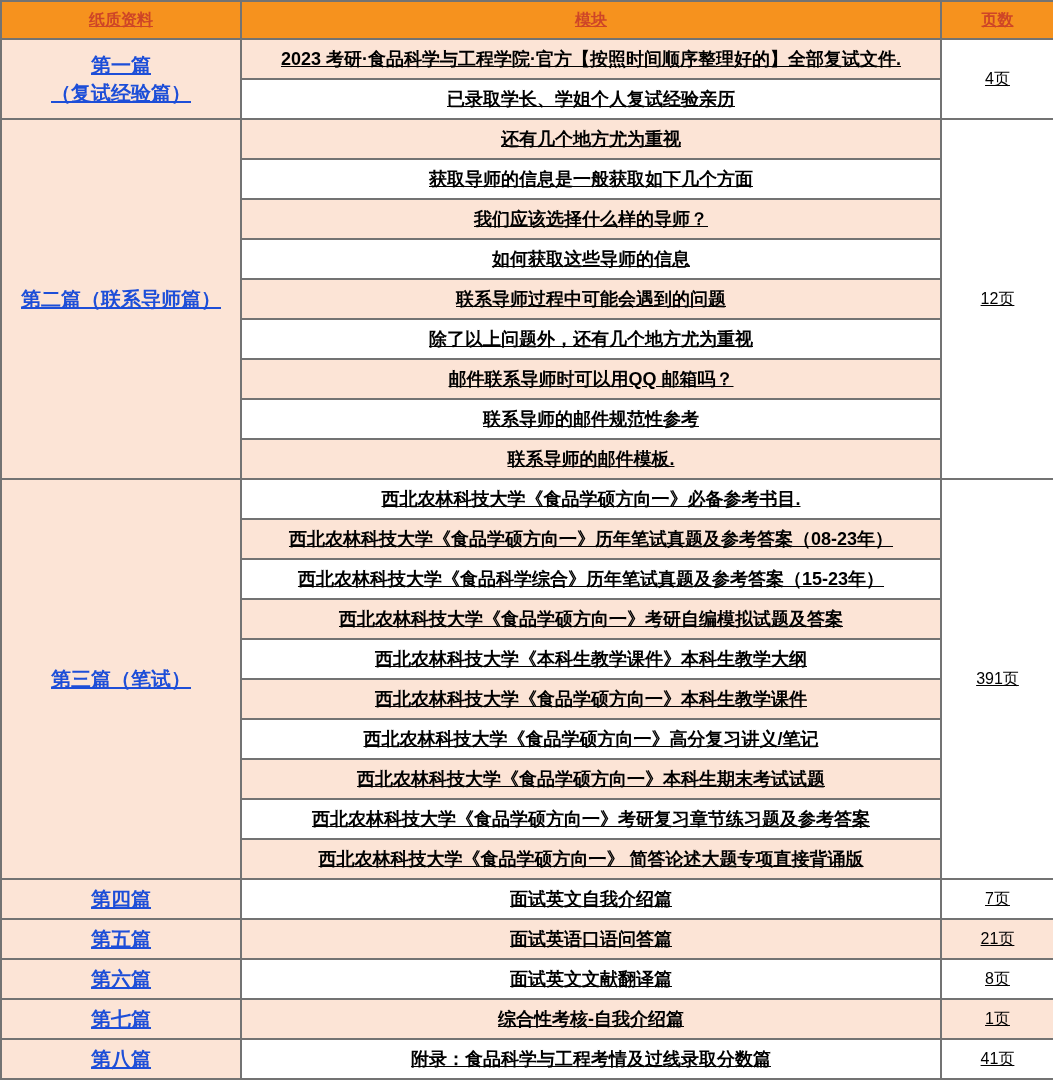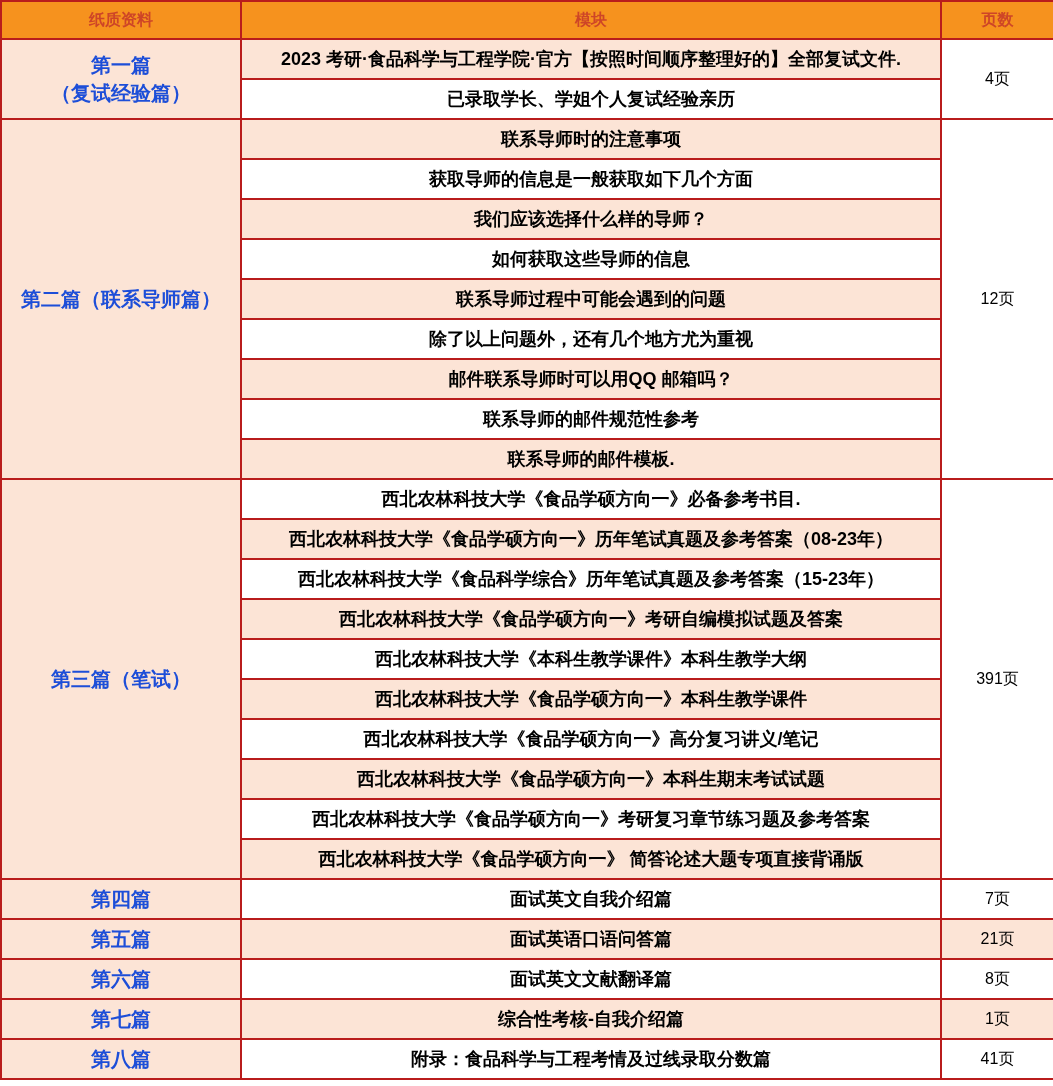--- a/index.html
+++ b/index.html
@@ -9,21 +9,21 @@
     background:#ffffff;
     font-family:"Liberation Sans","DejaVu Sans",sans-serif;
     position:relative;
     overflow:hidden;
   }
   table {
     border-collapse:collapse;
     width:1053px;
     table-layout:fixed;
   }
-  th, td { border:2px solid #b91c1c; overflow:hidden; }
+  th, td { border:2px solid #737373; overflow:hidden;text-decoration:underline; }
   thead th {
     height:38px;
     background:#f6921e;
     color:#ce4527;
     font-size:16px;
     font-weight:bold;
     text-align:center;
   }
   tbody tr { height:40px; }
   td.title {
@@ -100,21 +100,21 @@
 （复试经验篇）</td>
       <td class="module peach">2023 考研·食品科学与工程学院·官方【按照时间顺序整理好的】全部复试文件.</td>
       <td class="pages white" rowspan="2">4页</td>
     </tr>
     <tr>
       <td class="module white">已录取学长、学姐个人复试经验亲历</td>
     </tr>
 
     <tr>
       <td class="title" rowspan="9">第二篇（联系导师篇）</td>
-      <td class="module peach">联系导师时的注意事项</td>
+      <td class="module peach">还有几个地方尤为重视</td>
       <td class="pages white" rowspan="9">12页</td>
     </tr>
     <tr>
         <td class="module white">获取导师的信息是一般获取如下几个方面</td>
       </tr>
     <tr>
         <td class="module peach">我们应该选择什么样的导师？</td>
       </tr>
     <tr>
         <td class="module white">如何获取这些导师的信息</td>

